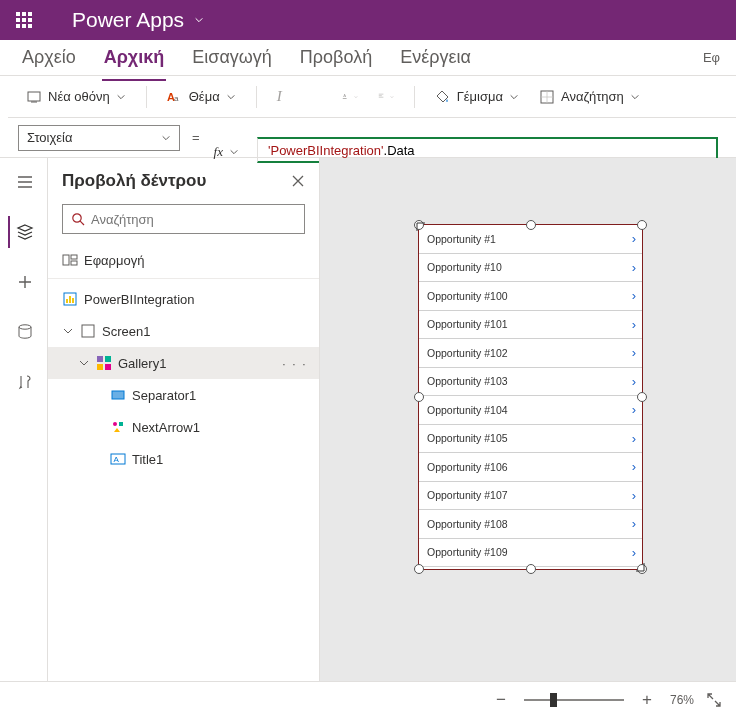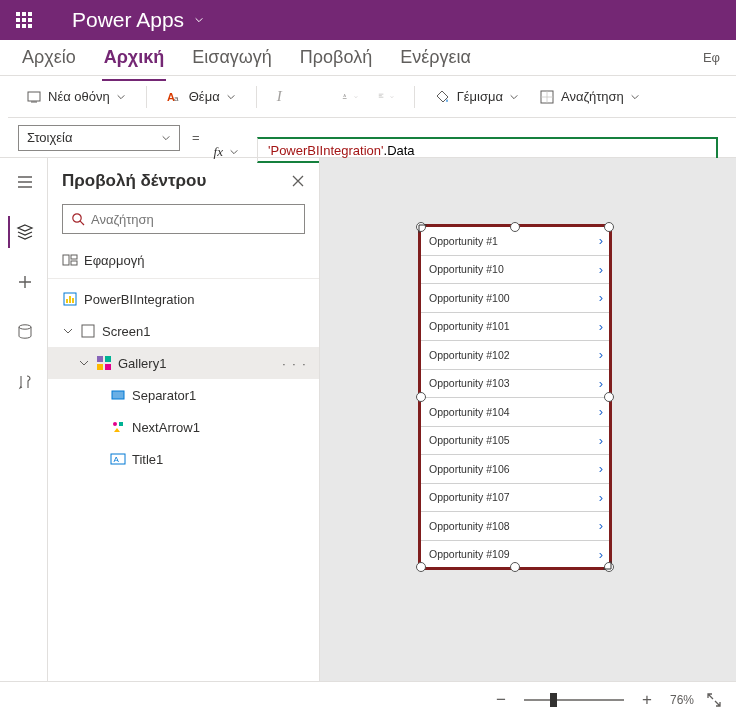--- a/index.html
+++ b/index.html
@@ -54,21 +54,21 @@
 .tree-row.indent-1 { padding-left: 14px; }
 .tree-row.indent-2 { padding-left: 30px; }
 .tree-row.indent-3 { padding-left: 62px; }
 .tree-row.selected { background:#edebe9; }
 .tree-toggle { width:12px; display:inline-flex; justify-content:center; color:#605e5c; }
 .tree-icon { width:16px; height:16px; display:inline-flex; align-items:center; justify-content:center; }
 .tree-more { position:absolute; right:12px; color:#605e5c; letter-spacing:1px; }
 .tree-sep-line { height:1px; background:#edebe9; margin: 2px 0 4px 0; }
 
 .canvas { flex:1; background:#e8e8e8; position:relative; overflow:hidden; }
-.sel-box { position:absolute; left:98px; top:66px; width:194px; height:346px; border:3px solid #7f1d1d; background:#fff; }
+.sel-box { position:absolute; left:98px; top:66px; width:225px; height:346px; border:1px solid #7f1d1d; background:#fff; }
 .handle { position:absolute; width:10px; height:10px; background:#fff; border:1px solid #555; border-radius:50%; }
 .h-tl{left:-5px;top:-5px}.h-tr{right:-5px;top:-5px}.h-bl{left:-5px;bottom:-5px}.h-br{right:-5px;bottom:-5px}
 .h-tm{left:calc(50% - 5px);top:-5px}.h-bm{left:calc(50% - 5px);bottom:-5px}
 .h-ml{left:-5px;top:calc(50% - 5px)}.h-mr{right:-5px;top:calc(50% - 5px)}
 .corner-ind { position:absolute; width:10px; height:10px; }
 .gallery-body { position:absolute; inset:0; overflow:hidden; }
 .g-row { height:28.5px; border-bottom:1px solid #d0d0d0; display:flex; align-items:center; justify-content:space-between; padding:0 6px 0 8px; font-size:10.5px; color:#333; }
 .g-row:first-child { border-top:none; }
 .g-arrow { color:#2266cc; font-size:13px; }
 

